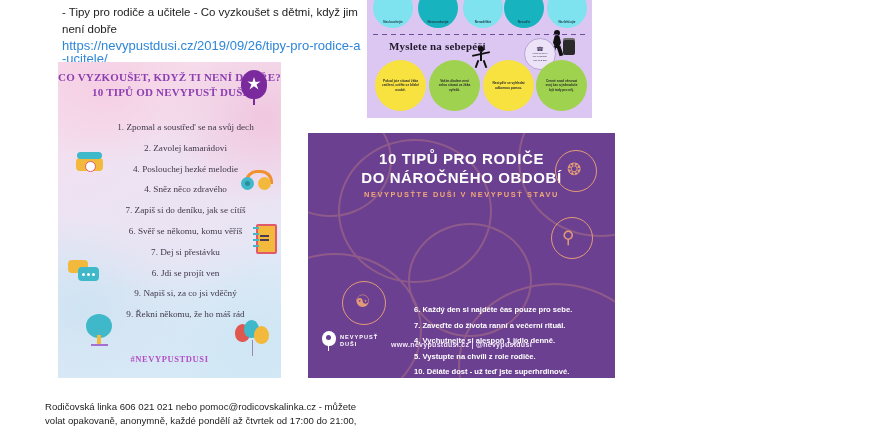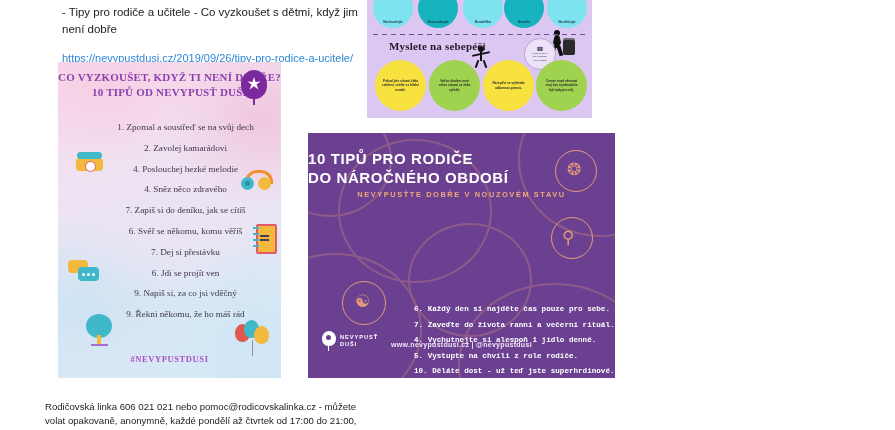--- a/index.html
+++ b/index.html
@@ -12,21 +12,21 @@
   }
   .page{position:relative;width:895px;height:430px;}
 
   
   .hdr{position:absolute;left:62px;top:4px;width:300px;}
   .hdr-title{
     font-size:11.5px;line-height:17px;color:#1d1d1d;
     font-family:"Liberation Sans", sans-serif;
   }
   .hdr-url{
-    font-size:11px;color:#2f86d8;line-height:13px;margin-top:14px;
+    font-size:13px;color:#2f86d8;line-height:13px;margin-top:1px;
     word-break:break-all;
   }
 
   
   .ftr{position:absolute;left:45px;top:400px;width:330px;
        font-size:9.6px;line-height:14px;color:#1d1d1d;}
 
   
   .p1{
     position:absolute;left:58px;top:62px;width:223px;height:316px;
@@ -40,22 +40,22 @@
       linear-gradient(170deg,#f7dcea 0%, #efe2f2 38%, #e2e8f6 66%, #d6eaf7 100%);
   }
   .p1-head{
     position:absolute;left:0;top:8px;width:223px;text-align:center;
     color:#8c3fb0;font-weight:bold;letter-spacing:.2px;
     font-family:"Liberation Serif", serif;
   }
   .p1-h1{font-size:11px;line-height:15px;}
   .p1-h2{font-size:11px;line-height:15px;}
   .p1-list{
-    position:absolute;left:16px;top:55px;width:223px;
-    color:#3a3243;font-family:"Liberation Serif", serif;
+    position:absolute;left:0;top:55px;width:223px;
+    color:#3a3243;font-family:"Liberation Serif", serif;padding-left:16px;
   }
   .p1-li{
     font-size:9.2px;line-height:20.8px;text-align:center;
     color:#41384b;white-space:nowrap;
   }
   .p1-tag{
     position:absolute;left:0;bottom:14px;width:223px;text-align:center;
     color:#b24fc6;font-size:8.5px;font-weight:bold;letter-spacing:.6px;
     font-family:"Liberation Serif", serif;
   }
@@ -163,29 +163,29 @@
   .p2-stick .lg2{position:absolute;left:12px;top:14px;width:2px;height:8px;background:#111;transform:rotate(-20deg);}
 
   
   .p3{
     position:absolute;left:308px;top:133px;width:307px;height:245px;
     background:#6b4090;overflow:hidden;color:#ffffff;
   }
   .p3-swirls{position:absolute;inset:0;opacity:.30;}
   .p3-swirls span{position:absolute;border:2px solid #e0977a;border-radius:50%;}
   .p3-t1{
-    position:absolute;left:0;top:16px;width:307px;
+    position:absolute;left:0;top:16px;width:307px;text-align:center;
     font-size:15px;font-weight:bold;letter-spacing:.6px;line-height:19px;
   }
   .p3-sub{
     position:absolute;left:0;top:57px;width:307px;text-align:center;
     font-size:7.4px;letter-spacing:1.6px;color:#f0a878;font-weight:bold;
   }
   .p3-left{position:absolute;left:23px;top:76px;width:200px;}
-  .p3-right{position:absolute;left:106px;top:169px;width:196px;font-family:Liberation Mono, monospace;}
+  .p3-right{position:absolute;left:106px;top:169px;width:196px;}
   .p3-li{font-size:7.6px;line-height:15.5px;font-weight:bold;color:#ffffff;white-space:nowrap;}
   .p3-logo{position:absolute;left:14px;top:198px;display:flex;align-items:center;gap:4px;}
   .p3-pin{position:relative;width:14px;height:20px;}
   .p3-pin .p{position:absolute;left:0;top:0;width:14px;height:15px;border-radius:50% 50% 46% 46%;background:#fff;}
   .p3-pin .d{position:absolute;left:4px;top:4px;width:5px;height:5px;border-radius:50%;background:#6b4090;}
   .p3-pin .s{position:absolute;left:6px;top:14px;width:1.2px;height:6px;background:#fff;}
   .p3-logotext{font-size:5.6px;line-height:7px;font-weight:bold;letter-spacing:1px;color:#fff;}
   .p3-web{
     position:absolute;left:0;top:208px;width:307px;text-align:center;
     font-size:7px;font-weight:bold;color:#f2e6f7;letter-spacing:.3px;
@@ -320,21 +320,21 @@
       <span style="left:-60px;top:120px;width:170px;height:150px;"></span>
       <span style="left:150px;top:150px;width:190px;height:160px;"></span>
       <span style="left:210px;top:-50px;width:160px;height:150px;"></span>
       <span style="left:100px;top:90px;width:120px;height:110px;"></span>
     </div>
 
     <div class="p3-t1">
       <div>10 TIPŮ PRO RODIČE</div>
       <div>DO NÁROČNÉHO OBDOBÍ</div>
     </div>
-    <div class="p3-sub">NEVYPUSŤTE DOBŘE V NOUZOVÉM STAVU</div>
+    <div class="p3-sub">NEVYPUSŤTE DUŠI V NEVYPUSŤ STAVU</div>
 
     <div class="p3-ic p3-ic1">
       <div class="p3-glyph" style="left:11px;top:10px;">❂</div>
     </div>
     <div class="p3-ic p3-ic2">
       <div class="p3-glyph" style="left:10px;top:11px;">⚲</div>
     </div>
     <div class="p3-ic p3-ic3">
       <div class="p3-glyph" style="left:12px;top:11px;">☯</div>
     </div>

